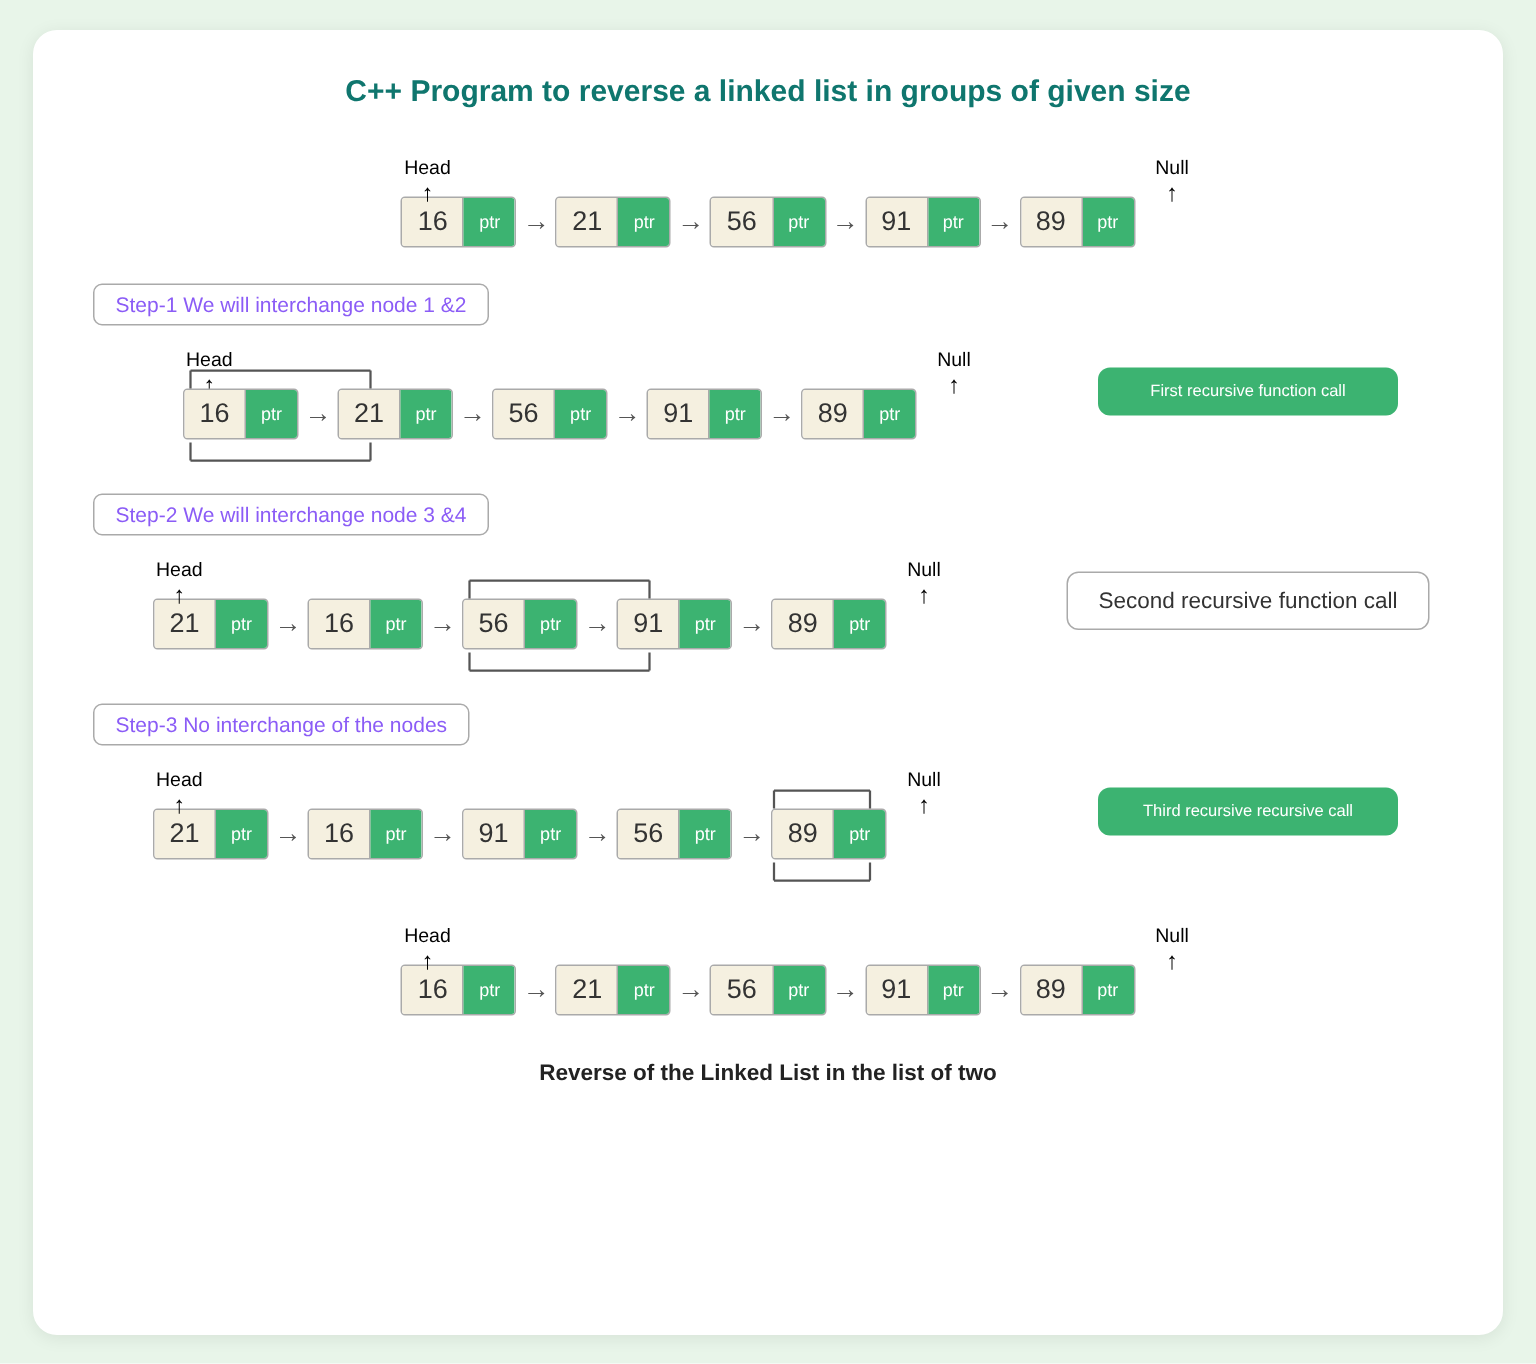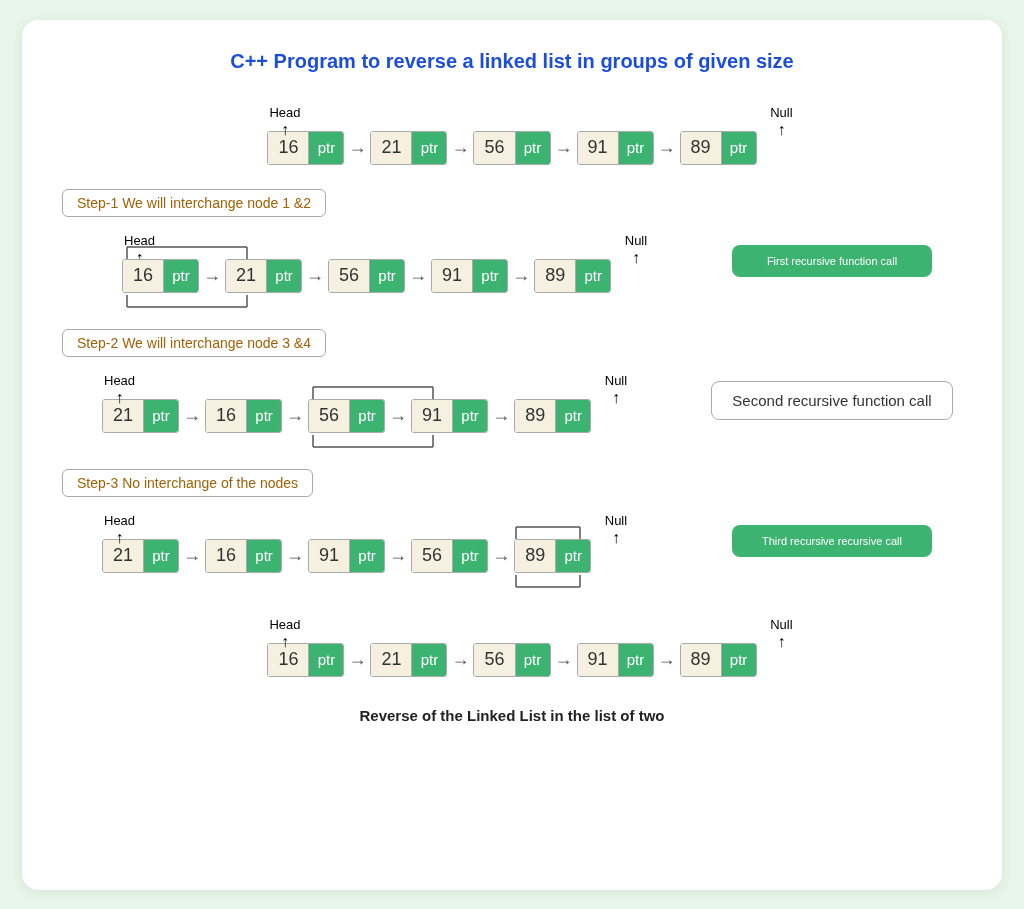--- a/index.html
+++ b/index.html
@@ -17,21 +17,21 @@
       padding: 30px 40px;
       width: 980px;
       min-height: 870px;
       box-shadow: 0 2px 12px rgba(0,0,0,0.08);
     }
     .main-title {
       text-align: center;
       font-size: 20px;
       font-weight: 600;
       margin-bottom: 28px;
-      color: #1d4ed8;
+      color: #0f766e;
     }
     .node {
       display: flex;
       align-items: stretch;
       border: 1.5px solid #aaa;
       border-radius: 3px;
       height: 34px;
       overflow: hidden;
     }
     .node-val {
@@ -43,21 +43,21 @@
       color: #333;
       min-width: 34px;
       justify-content: center;
       border-right: 1.5px solid #aaa;
     }
     .node-ptr {
       background: #3cb371;
       padding: 0 8px;
       display: flex;
       align-items: center;
-      font-size: 15px;
+      font-size: 12px;
       color: #fff;
       min-width: 34px;
       justify-content: center;
     }
     .arrow {
       display: flex;
       align-items: center;
       margin: 0 4px;
       font-size: 18px;
       color: #555;
@@ -65,21 +65,21 @@
     
     .section {
       margin-bottom: 16px;
     }
     .step-box {
       display: inline-block;
       border: 1.5px solid #aaa;
       border-radius: 6px;
       padding: 5px 14px;
       font-size: 14px;
-      color: #a16207;
+      color: #8b5cf6;
       margin-bottom: 12px;
     }
     
     .recursive-box {
       display: inline-flex;
       align-items: center;
       justify-content: center;
       background: #3cb371;
       color: #fff;
       border-radius: 8px;

